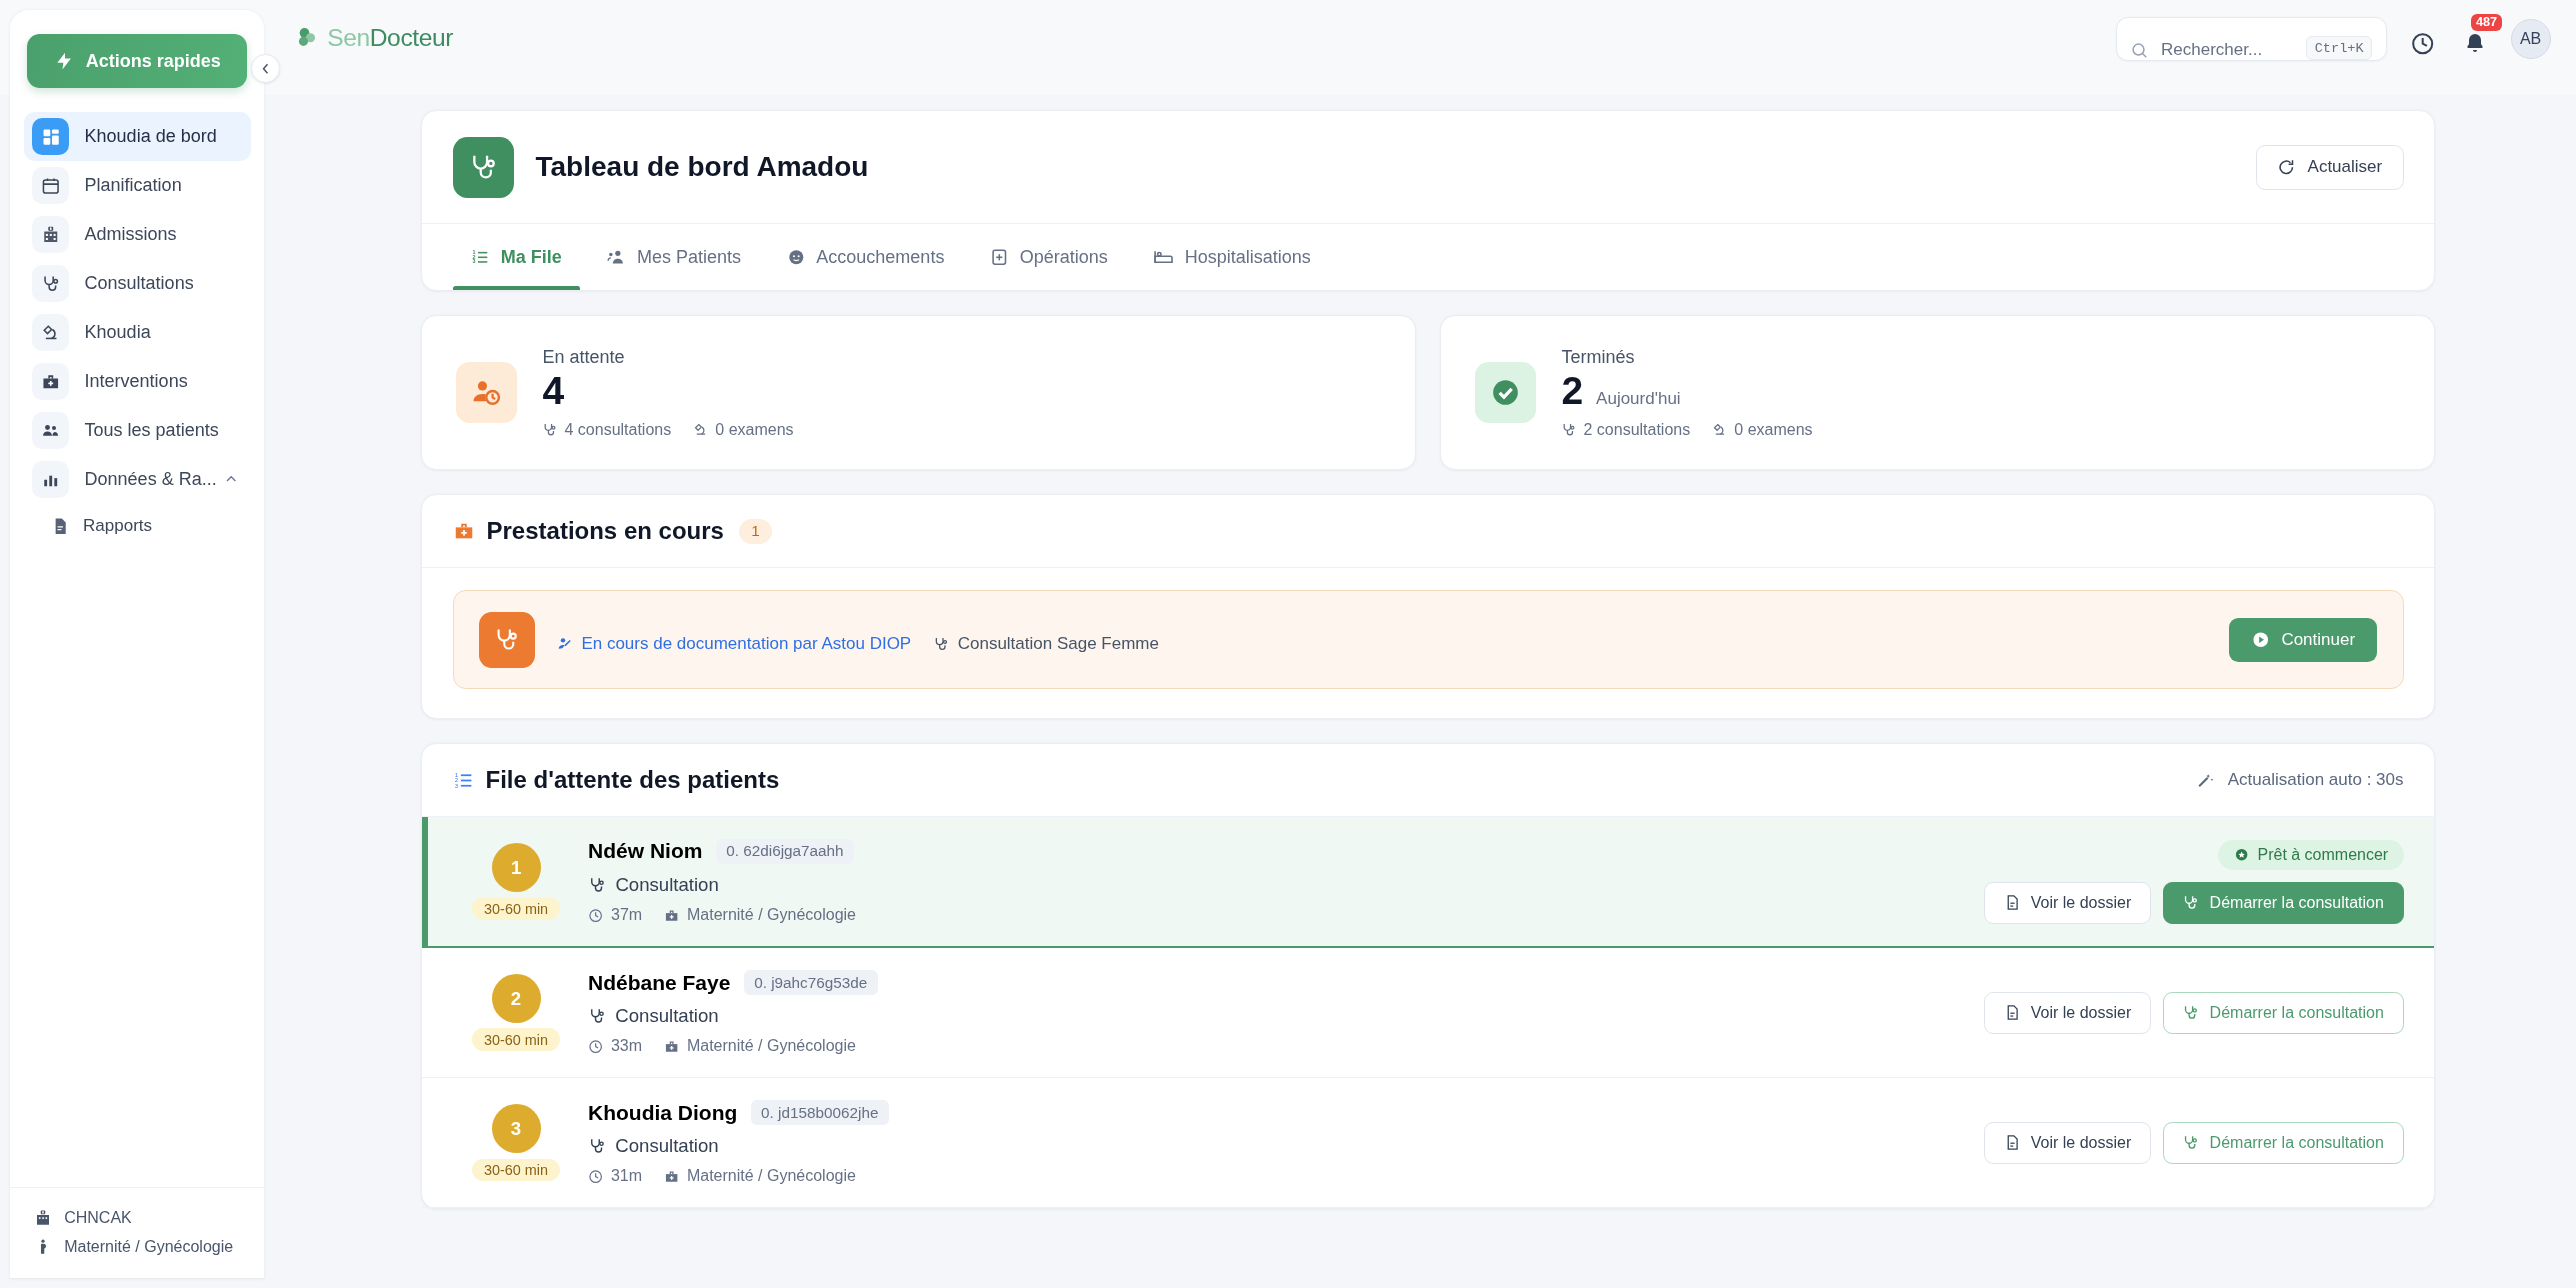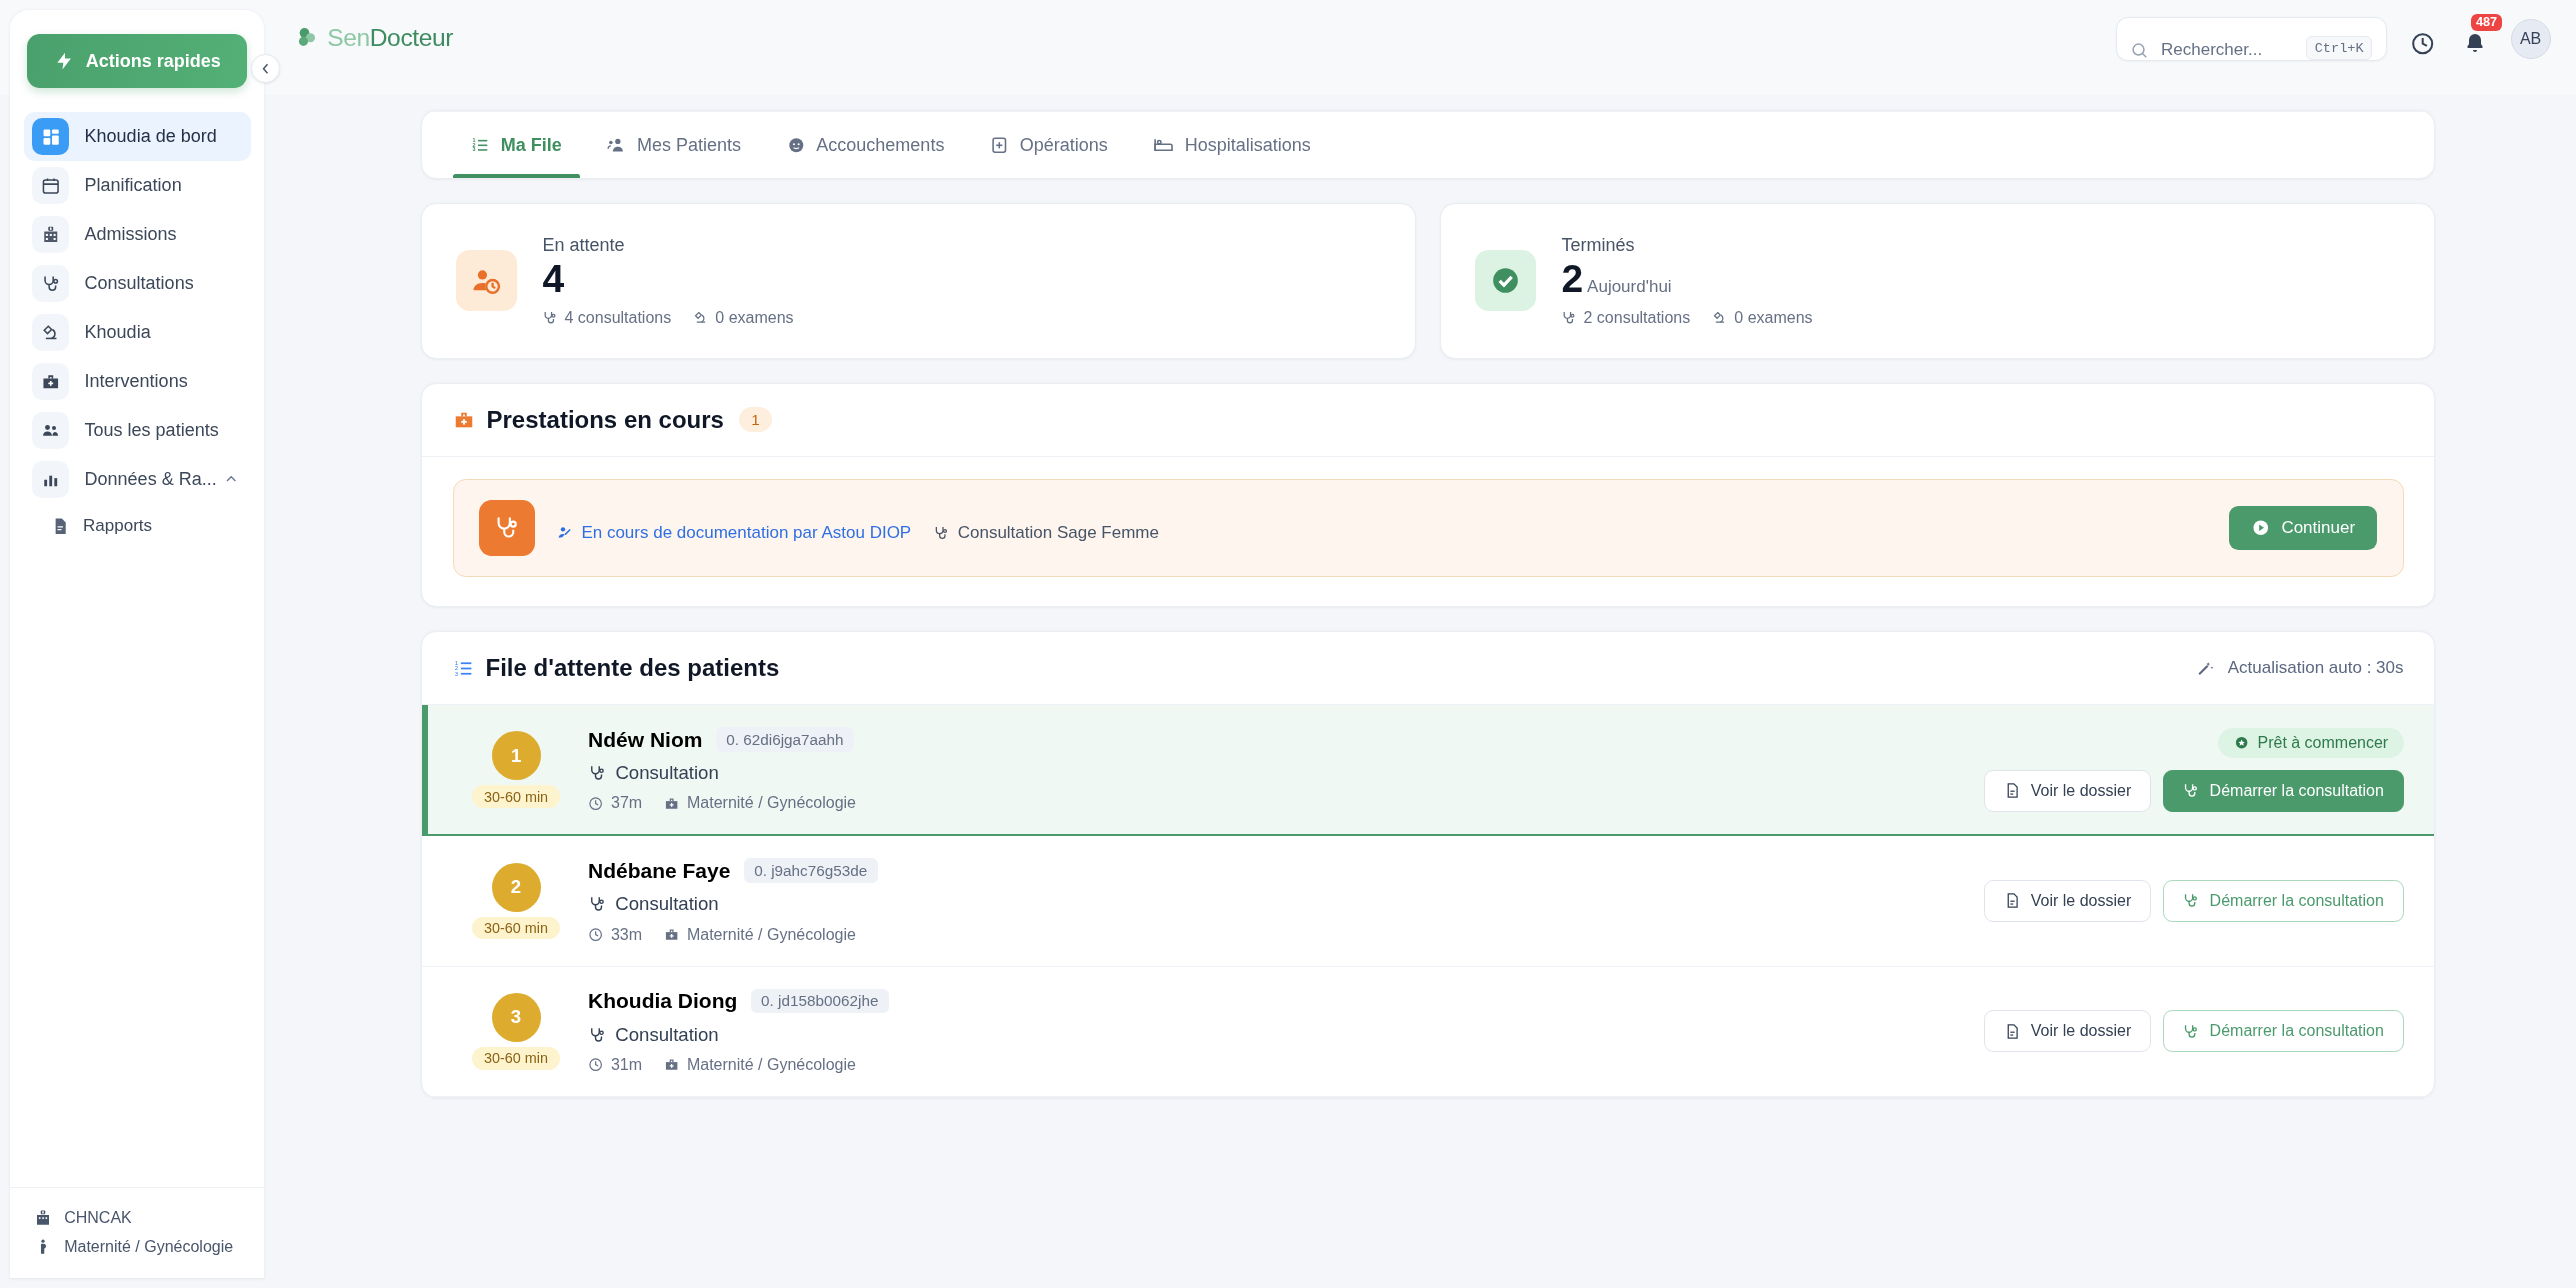--- a/index.html
+++ b/index.html
@@ -146,21 +146,21 @@
   }
 
   
   .stats { display: flex; gap: 24px; margin: 24px 141px 0 141px; }
   .stat { flex: 1; display: flex; align-items: center; gap: 25.4px; padding: 30.5px 34px; }
   .stat-ic { width: 61px; height: 61px; border-radius: 13.6px; display: flex; align-items: center; justify-content: center; flex: none; }
   .stat-ic.orange { background: #fdead7; color: #e8702a; }
   .stat-ic.green  { background: #dcf3e3; }
   .stat-label { font-size: 18px; color: #475467; }
   .stat-num { font-size: 39px; font-weight: bold; color: #101828; line-height: 1.15; margin-top: 1.7px; }
-  .stat-num small { font-size: 17px; font-weight: normal; color: #667085; margin-left: 4px; }
+  .stat-num small { font-size: 17px; font-weight: normal; color: #667085; margin-left: 13px; }
   .stat-sub { display: flex; gap: 22px; margin-top: 6.8px; }
   .stat-sub div { display: flex; align-items: center; gap: 6.8px; font-size: 16px; color: #667085; }
 
   
   .section { margin: 24px 141px 0 141px; }
   .sec-head {
     display: flex; align-items: center; gap: 12px;
     padding: 22px 30.5px; border-bottom: 0.8px solid #eef1f5;
   }
   .sec-title { font-size: 24px; font-weight: bold; color: #101828; }
@@ -434,20 +434,37 @@
 
 <div class="collapse-btn">
   <svg width="13.6" height="13.6" viewBox="0 0 24 24" fill="none" stroke="#475467" stroke-width="2.6">
     <polyline points="15,4 8,12 15,20"></polyline>
   </svg>
 </div>
 
 <div class="main">
 
   <div class="card page-head">
+    <div class="ph-top">
+      <div class="ph-icon">
+        <svg width="30.5" height="30.5" viewBox="0 0 24 24" fill="none" stroke="#fff" stroke-width="1.8">
+            <path d="M5 3v5a5 5 0 0 0 10 0V3"></path>
+            <path d="M10 13v3a4 4 0 0 0 8 0v-2"></path>
+            <circle cx="18" cy="9" r="2.2"></circle>
+          </svg>
+      </div>
+      <div class="ph-title">Tableau de bord Amadou</div>
+      <div class="btn-refresh">
+        <svg width="18.6" height="18.6" viewBox="0 0 24 24" fill="none" stroke="#344054" stroke-width="2">
+          <path d="M20 12a8 8 0 1 1-2.6-5.9"></path>
+            <polyline points="20,3 20,8 15,8"></polyline>
+        </svg>
+        <span>Actualiser</span>
+      </div>
+    </div>
 
     <div class="tabs">
       <div class="tab active">
         <svg width="18.6" height="18.6" viewBox="0 0 24 24" fill="none" stroke="#3f8f60" stroke-width="2" style="font-size:21px">
             <line x1="9" y1="6" x2="21" y2="6"></line>
             <line x1="9" y1="12" x2="21" y2="12"></line>
             <line x1="9" y1="18" x2="21" y2="18"></line>
             <text x="2" y="8" font-size="7" fill="#3f8f60" stroke="none">1</text>
             <text x="2" y="14" font-size="7" fill="#3f8f60" stroke="none">2</text>
             <text x="2" y="20" font-size="7" fill="#3f8f60" stroke="none">3</text>

